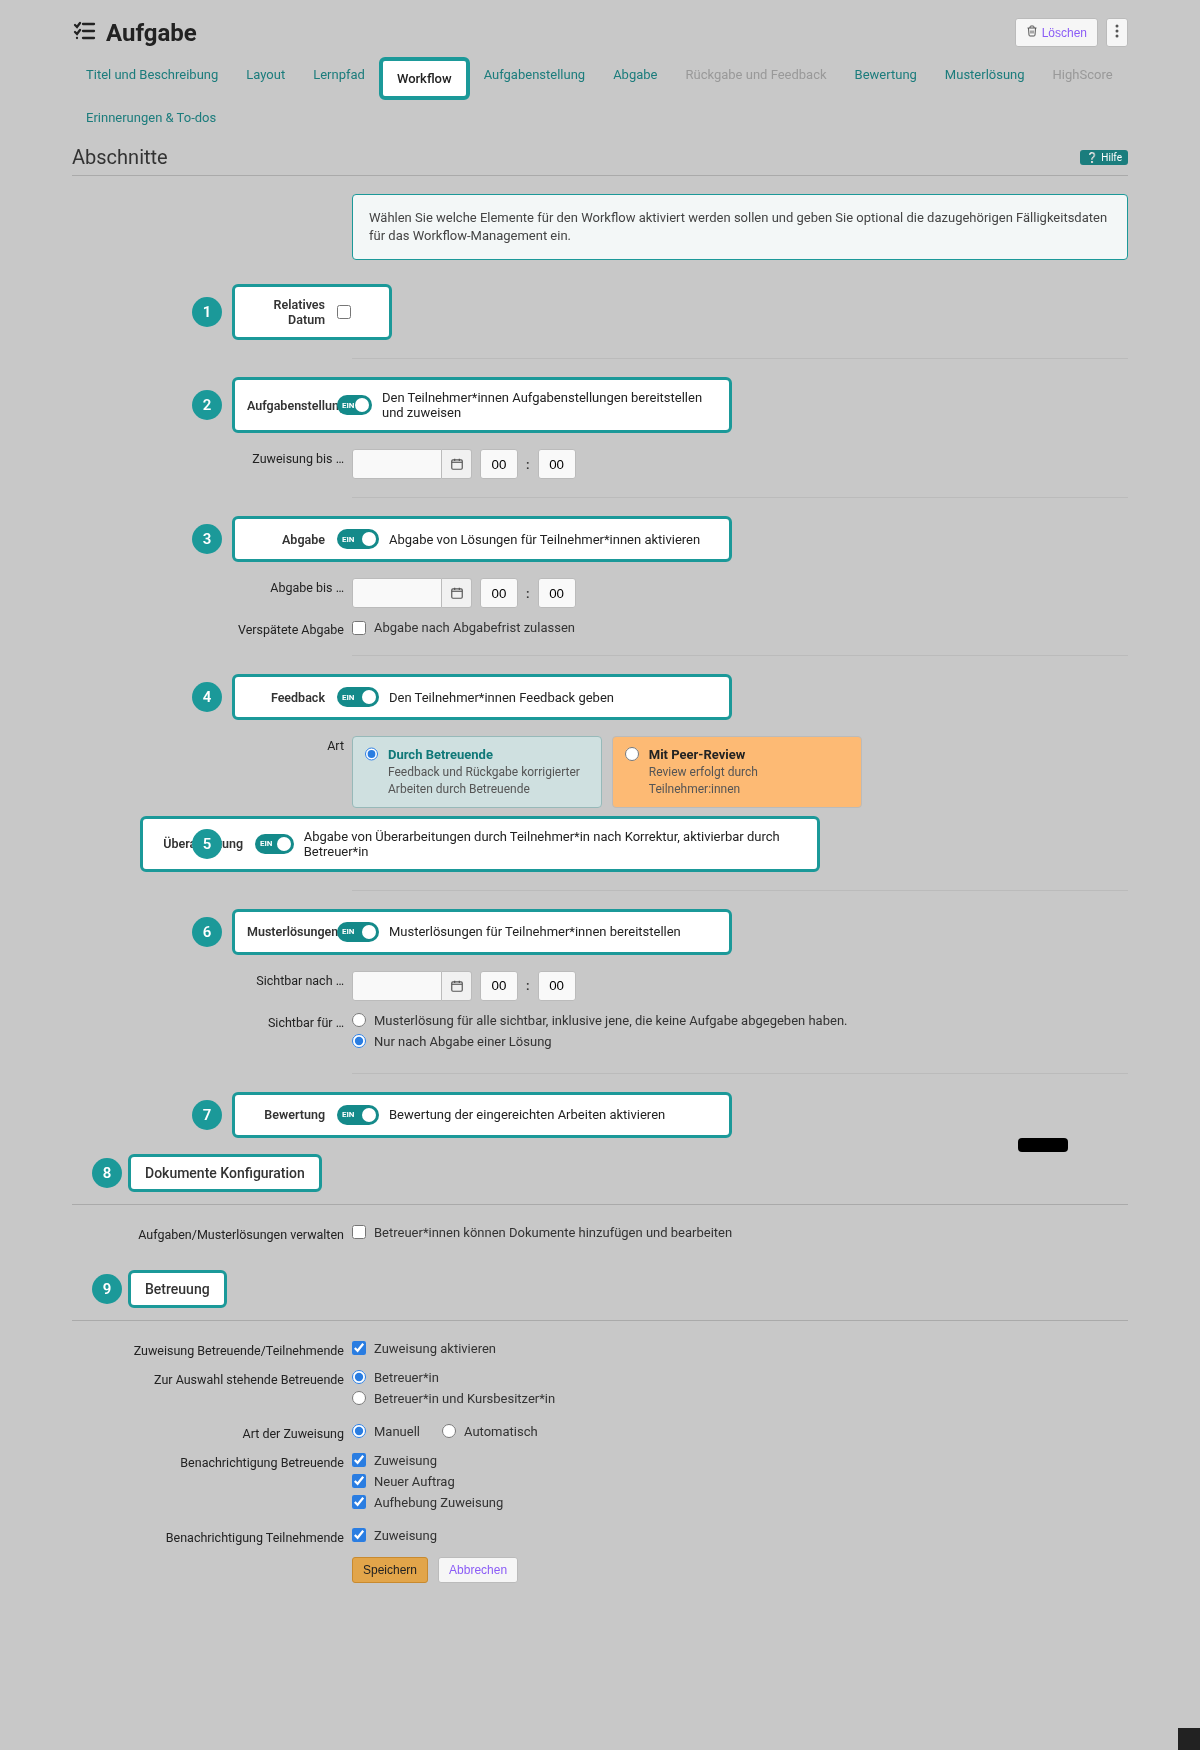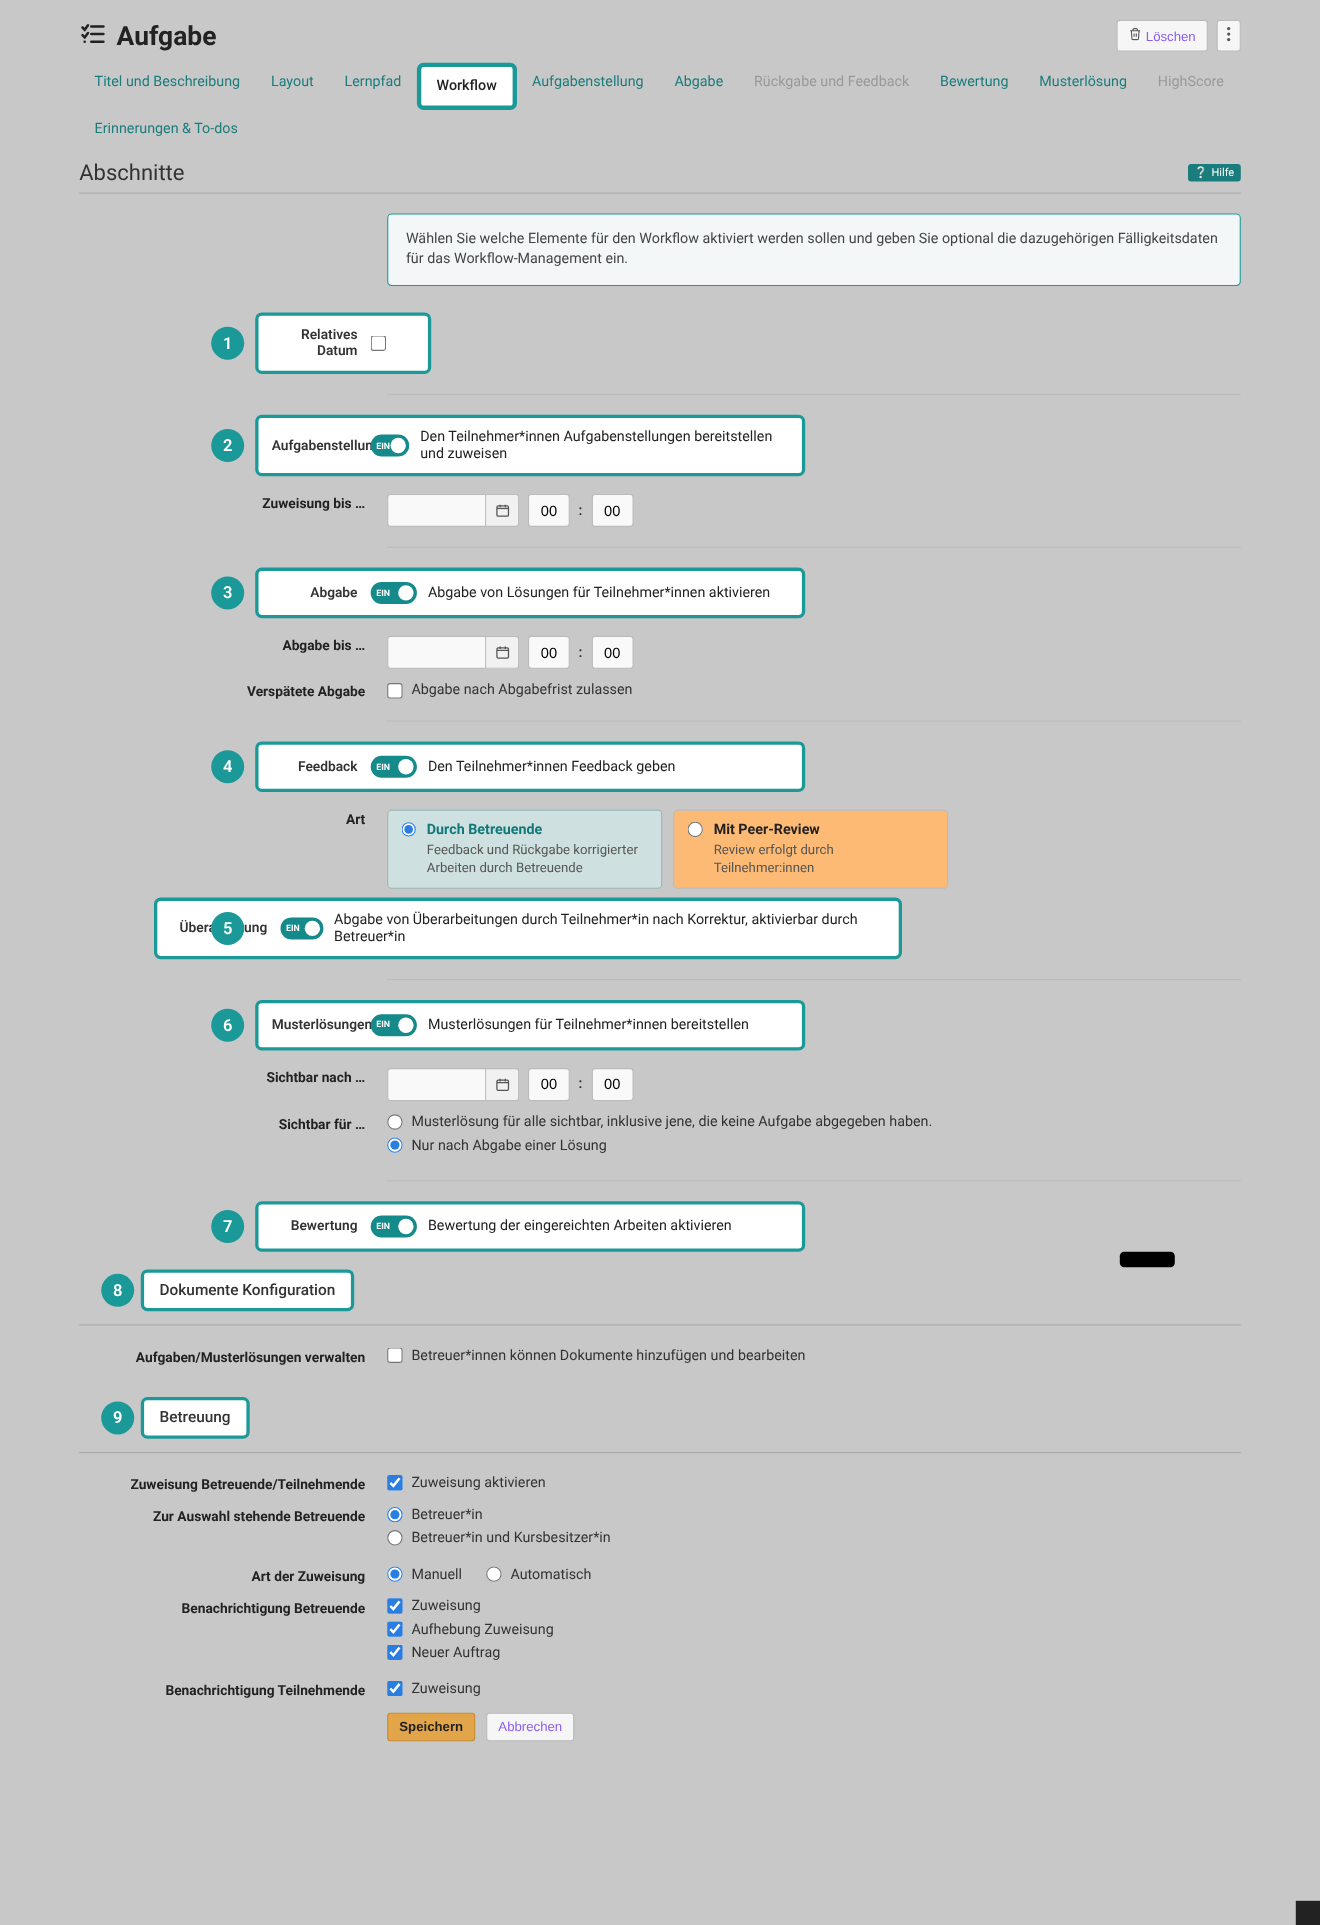--- a/index.html
+++ b/index.html
@@ -17,21 +17,21 @@
   .tab { padding: 10px 14px; font-size: 13px; color: #1b7c7c; cursor: pointer; }
   .tab.muted { color: #999; }
   .tab.active { background: #fff; border: 4px solid #1b9999; border-radius: 6px; color: #222; font-weight: 500; }
   .content { padding: 10px 60px 0 60px; }
   .section-title-row { display: flex; align-items: center; justify-content: space-between; border-bottom: 1px solid #aaa; padding-bottom: 6px; margin-bottom: 18px; }
   .section-title { font-size: 20px; font-weight: 400; }
   .help-badge { background: #1a7d7d; color: #fff; font-size: 10px; padding: 2px 6px; border-radius: 3px; display: flex; align-items: center; gap: 3px; }
   .info-box { border: 1px solid #1b9999; background: #f3f7f7; border-radius: 4px; padding: 14px 16px; margin: 0 0 24px 0; font-size: 13px; color: #444; line-height: 1.4; }
   .main-area { margin-left: 280px; }
   .form-row { display: flex; align-items: flex-start; margin-bottom: 8px; }
-  .form-label { width: 280px; flex-shrink: 0; text-align: right; padding-right: 20px; padding-top: 6px; font-size: 12.5px; color: #222; font-weight: 700; }
+  .form-label { width: 280px; flex-shrink: 0; text-align: right; padding-right: 8px; padding-top: 6px; font-size: 12.5px; color: #222; font-weight: 400; }
   .form-control { flex: 1; padding-top: 4px; display: flex; align-items: center; gap: 8px; flex-wrap: wrap; }
   .hr { border: none; border-top: 1px solid #bbb; margin: 18px 0 18px 280px; }
   .step-badge { position: absolute; left: 120px; top: 50%; transform: translateY(-50%); width: 30px; height: 30px; border-radius: 50%; background: #1b9999; color: #fff; display: flex; align-items: center; justify-content: center; font-weight: 600; font-size: 15px; }
   .step-badge.offset8 { left: 20px; }
   .highlight-box { border: 3px solid #1b9999; border-radius: 6px; background: #fff; display: flex; align-items: center; padding: 10px 12px; }
   .highlight-box .hl-label { width: 90px; flex-shrink:0; text-align: right; padding-right: 12px; font-weight: 600; font-size: 12.5px; }
   .highlight-box.wide .hl-label { width: 100px; }
   .highlight-box .hl-body { display: flex; align-items: center; gap: 10px; font-size: 13px; }
   .toggle { display: inline-flex; align-items: center; position: relative; width: 42px; height: 20px; background: #148a8a; border-radius: 20px; cursor: pointer; }
   .toggle .tlabel { color: #fff; font-size: 8px; font-weight: 700; position: absolute; left: 5px; }
@@ -46,21 +46,21 @@
   .card-row { display:flex; gap:10px; }
   .card { border:1px solid #bbb; border-radius:4px; padding:10px 12px; width: 250px; background:#fdba74; }
   .card.selected { background:#cfe0e0; border-color:#97b9b9; }
   .card-head { display:flex; align-items:flex-start; gap:10px; }
   .card-title { font-weight:700; font-size:13px; color:#107878; margin-bottom:2px; }
   .card:not(.selected) .card-title { color:#222; }
   .card-desc { font-size:12px; color:#555; line-height:1.35; }
   .sec-head { display:flex; align-items:center; margin: 28px 0 10px 0; }
   .sec-head .highlight-box { margin-left:0; padding: 8px 14px; }
   .sec-head .highlight-box .sec-title { font-size:14px; font-weight:500; }
-  .btn-primary { background:#e2a54a; border-color:#c88a2f; color:#222; font-weight:700; }
+  .btn-primary { background:#e2a54a; border-color:#c88a2f; color:#222; font-weight:400; }
   .action-row { display:flex; gap:10px; margin-top:14px; }
   .black-block { position:absolute; right:60px; width:50px; height:14px; background:#000; border-radius:4px; }
   .row-group { position: relative; }
   .bottom-corner { position:fixed; right:0; bottom:0; width:22px; height:22px; background:#222; }
   .hl-wrap { margin-left: 160px; width: 500px; }
   .hl-wrap-wide { margin-left: 68px; width: 680px; }
   .step-block { position: relative; margin-bottom: 12px; }
 </style>
 </head>
 <body>
@@ -412,25 +412,25 @@
     </div>
     <div class="form-row">
       <div class="form-label">Benachrichtigung Betreuende</div>
       <div class="form-control" style="display:block;">
         <div class="radio-option">
             <input type="checkbox" checked="" style="">
             <span>Zuweisung</span>
           </div>
         <div class="radio-option">
             <input type="checkbox" checked="" style="">
+            <span>Neuer Auftrag</span>
+          </div>
+        <div class="radio-option">
+            <input type="checkbox" checked="" style="">
             <span>Aufhebung Zuweisung</span>
-          </div>
-        <div class="radio-option">
-            <input type="checkbox" checked="" style="">
-            <span>Neuer Auftrag</span>
           </div>
       </div>
     </div>
     <div class="form-row">
       <div class="form-label">Benachrichtigung Teilnehmende</div>
       <div class="form-control" style="display:block;">
         <div class="radio-option">
             <input type="checkbox" checked="" style="">
             <span>Zuweisung</span>
           </div>

